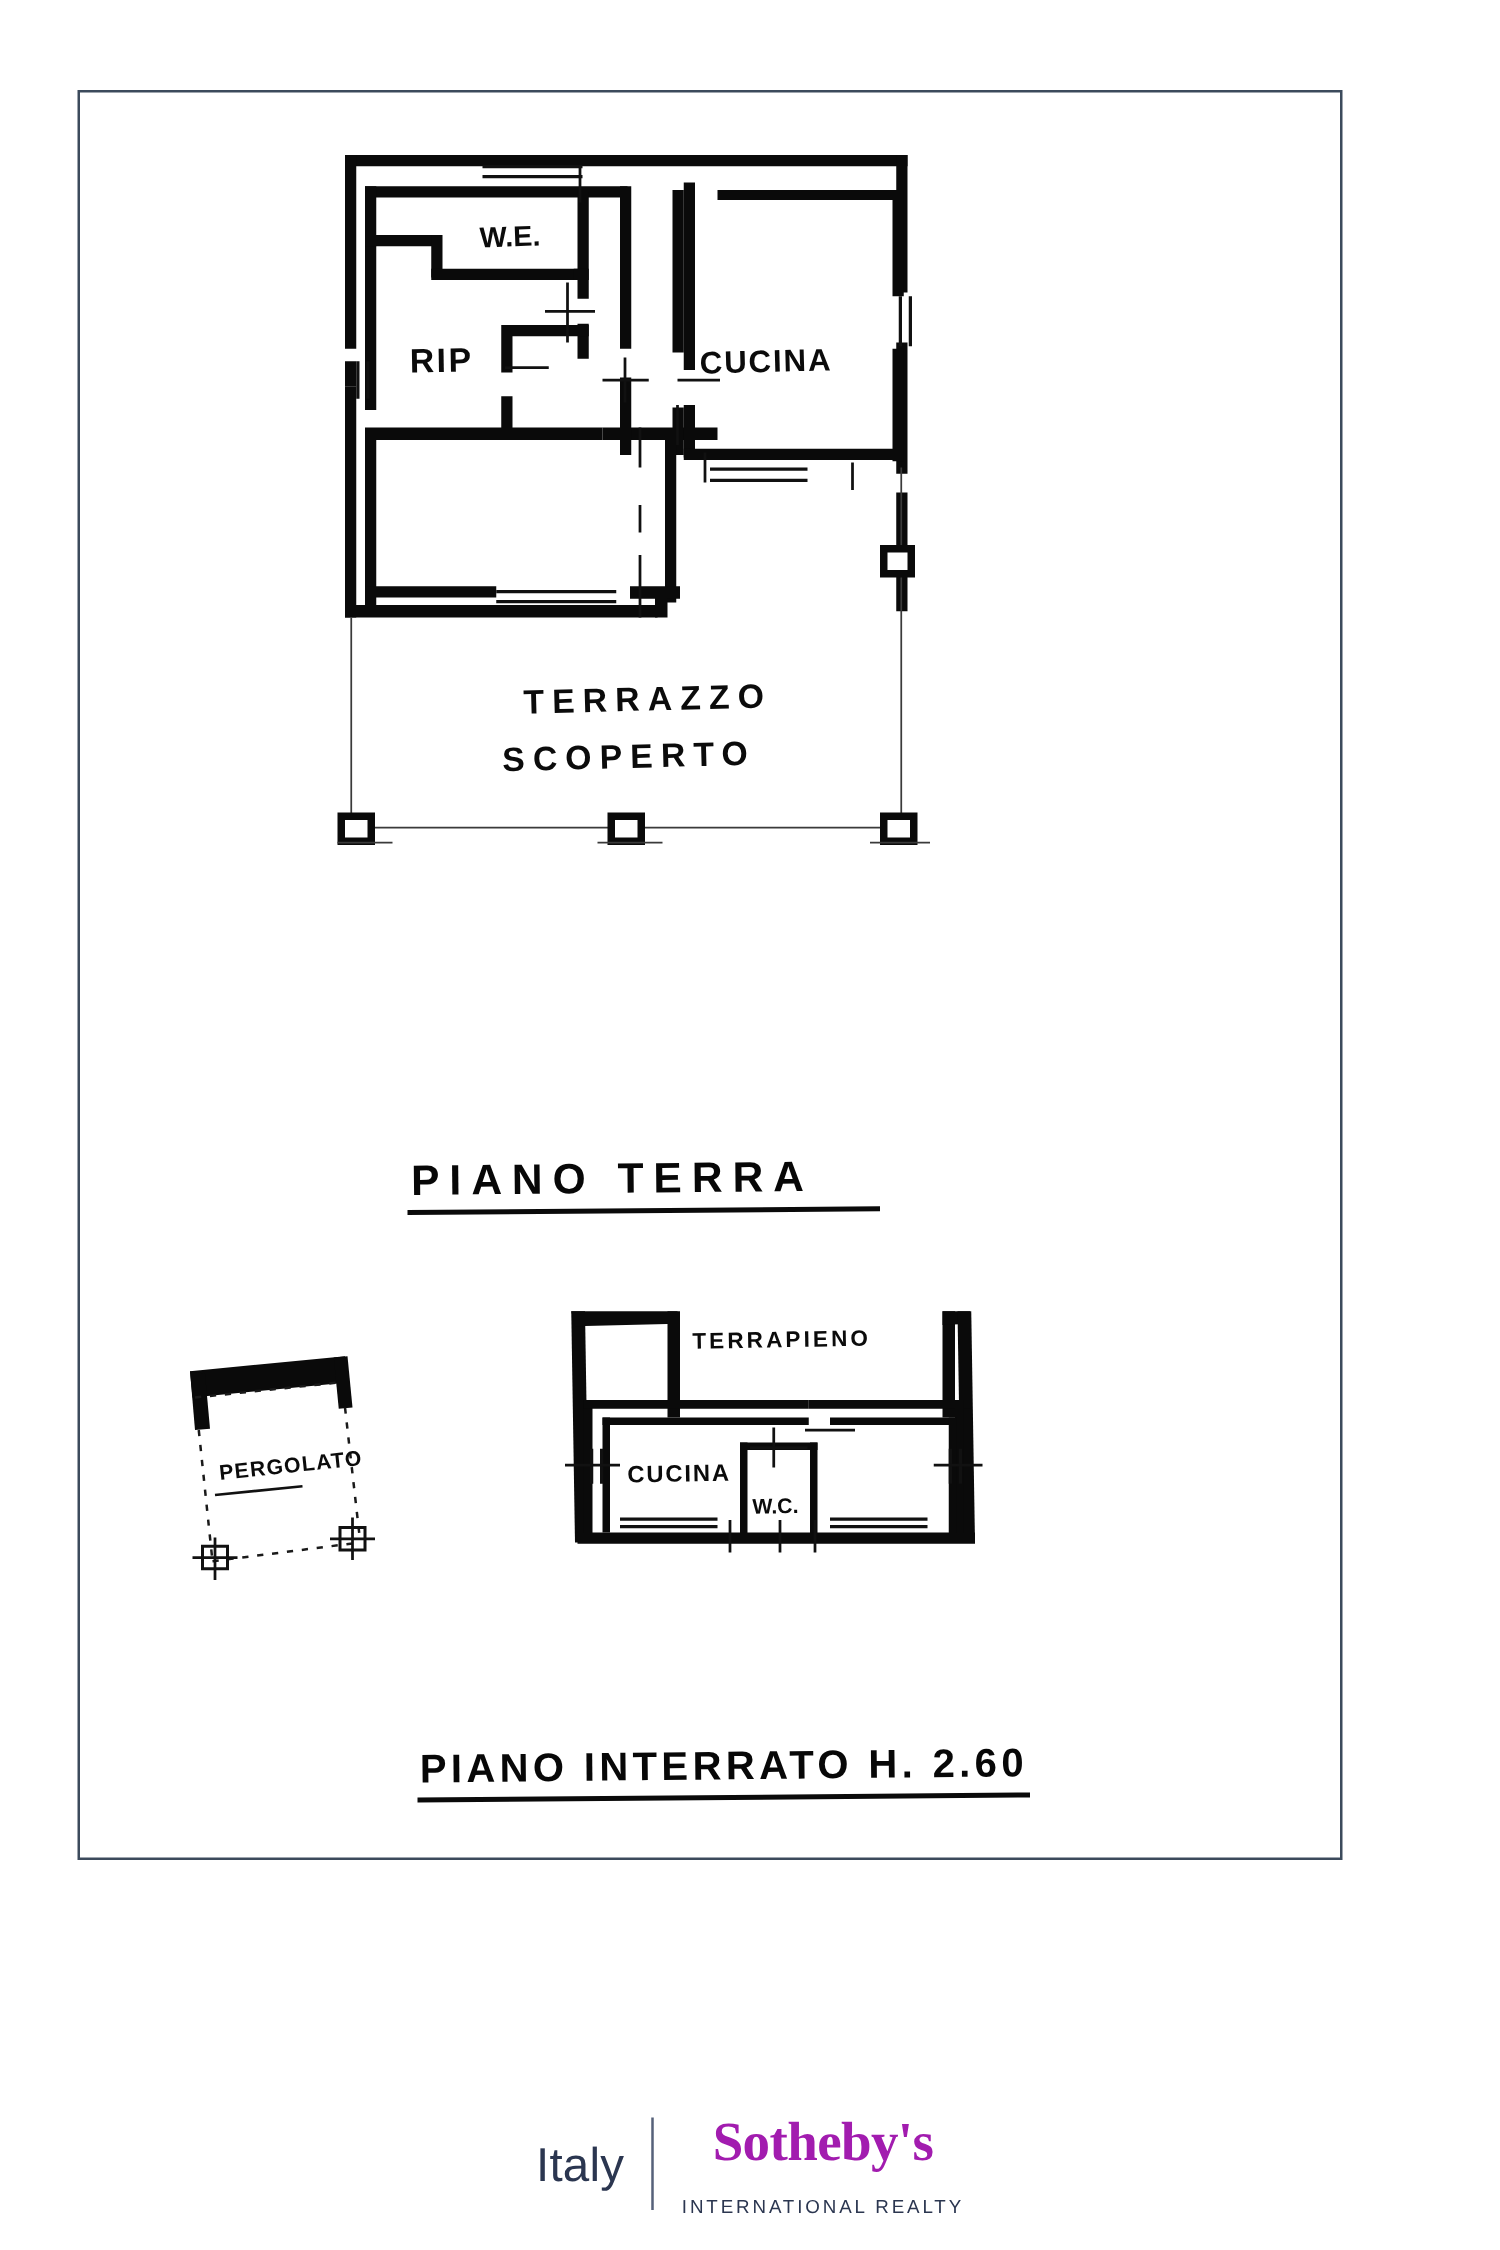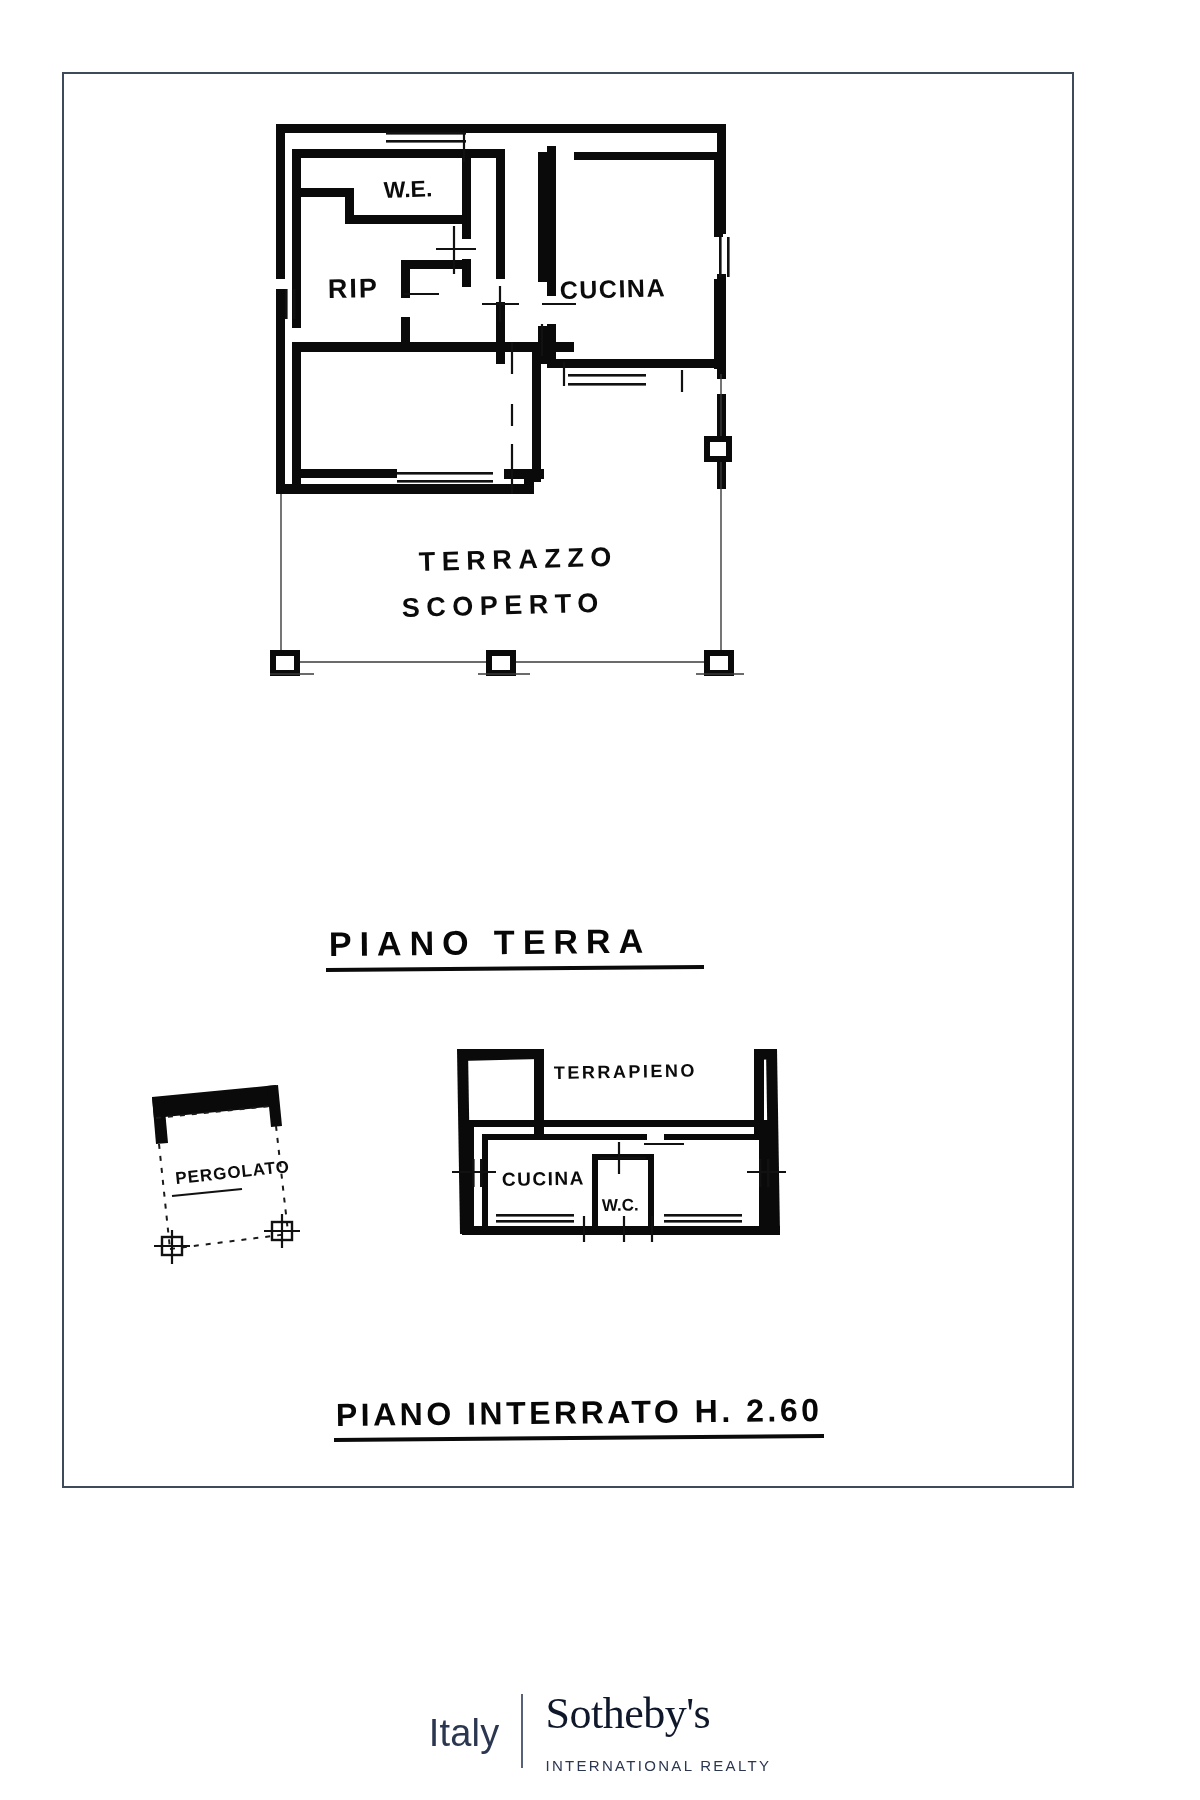--- a/index.html
+++ b/index.html
@@ -76,24 +76,25 @@
   }
   .logo-right {
     padding-left: 22px;
     display: flex;
     flex-direction: column;
     justify-content: center;
   }
   .logo-sothebys {
     font-family: "Liberation Serif", serif;
     font-size: 44px;
-    font-weight: 400;
-    color: #0f172a;
+    font-weight: 700;
+    color: #a21caf;
     line-height: 0.98;
     letter-spacing: -0.5px;
+    text-align: center;
   }
   .logo-ir {
     font-family: "Liberation Sans", sans-serif;
     font-size: 15px;
     letter-spacing: 2.3px;
     color: #2b3650;
     margin-top: 22px;
   }
 
   

